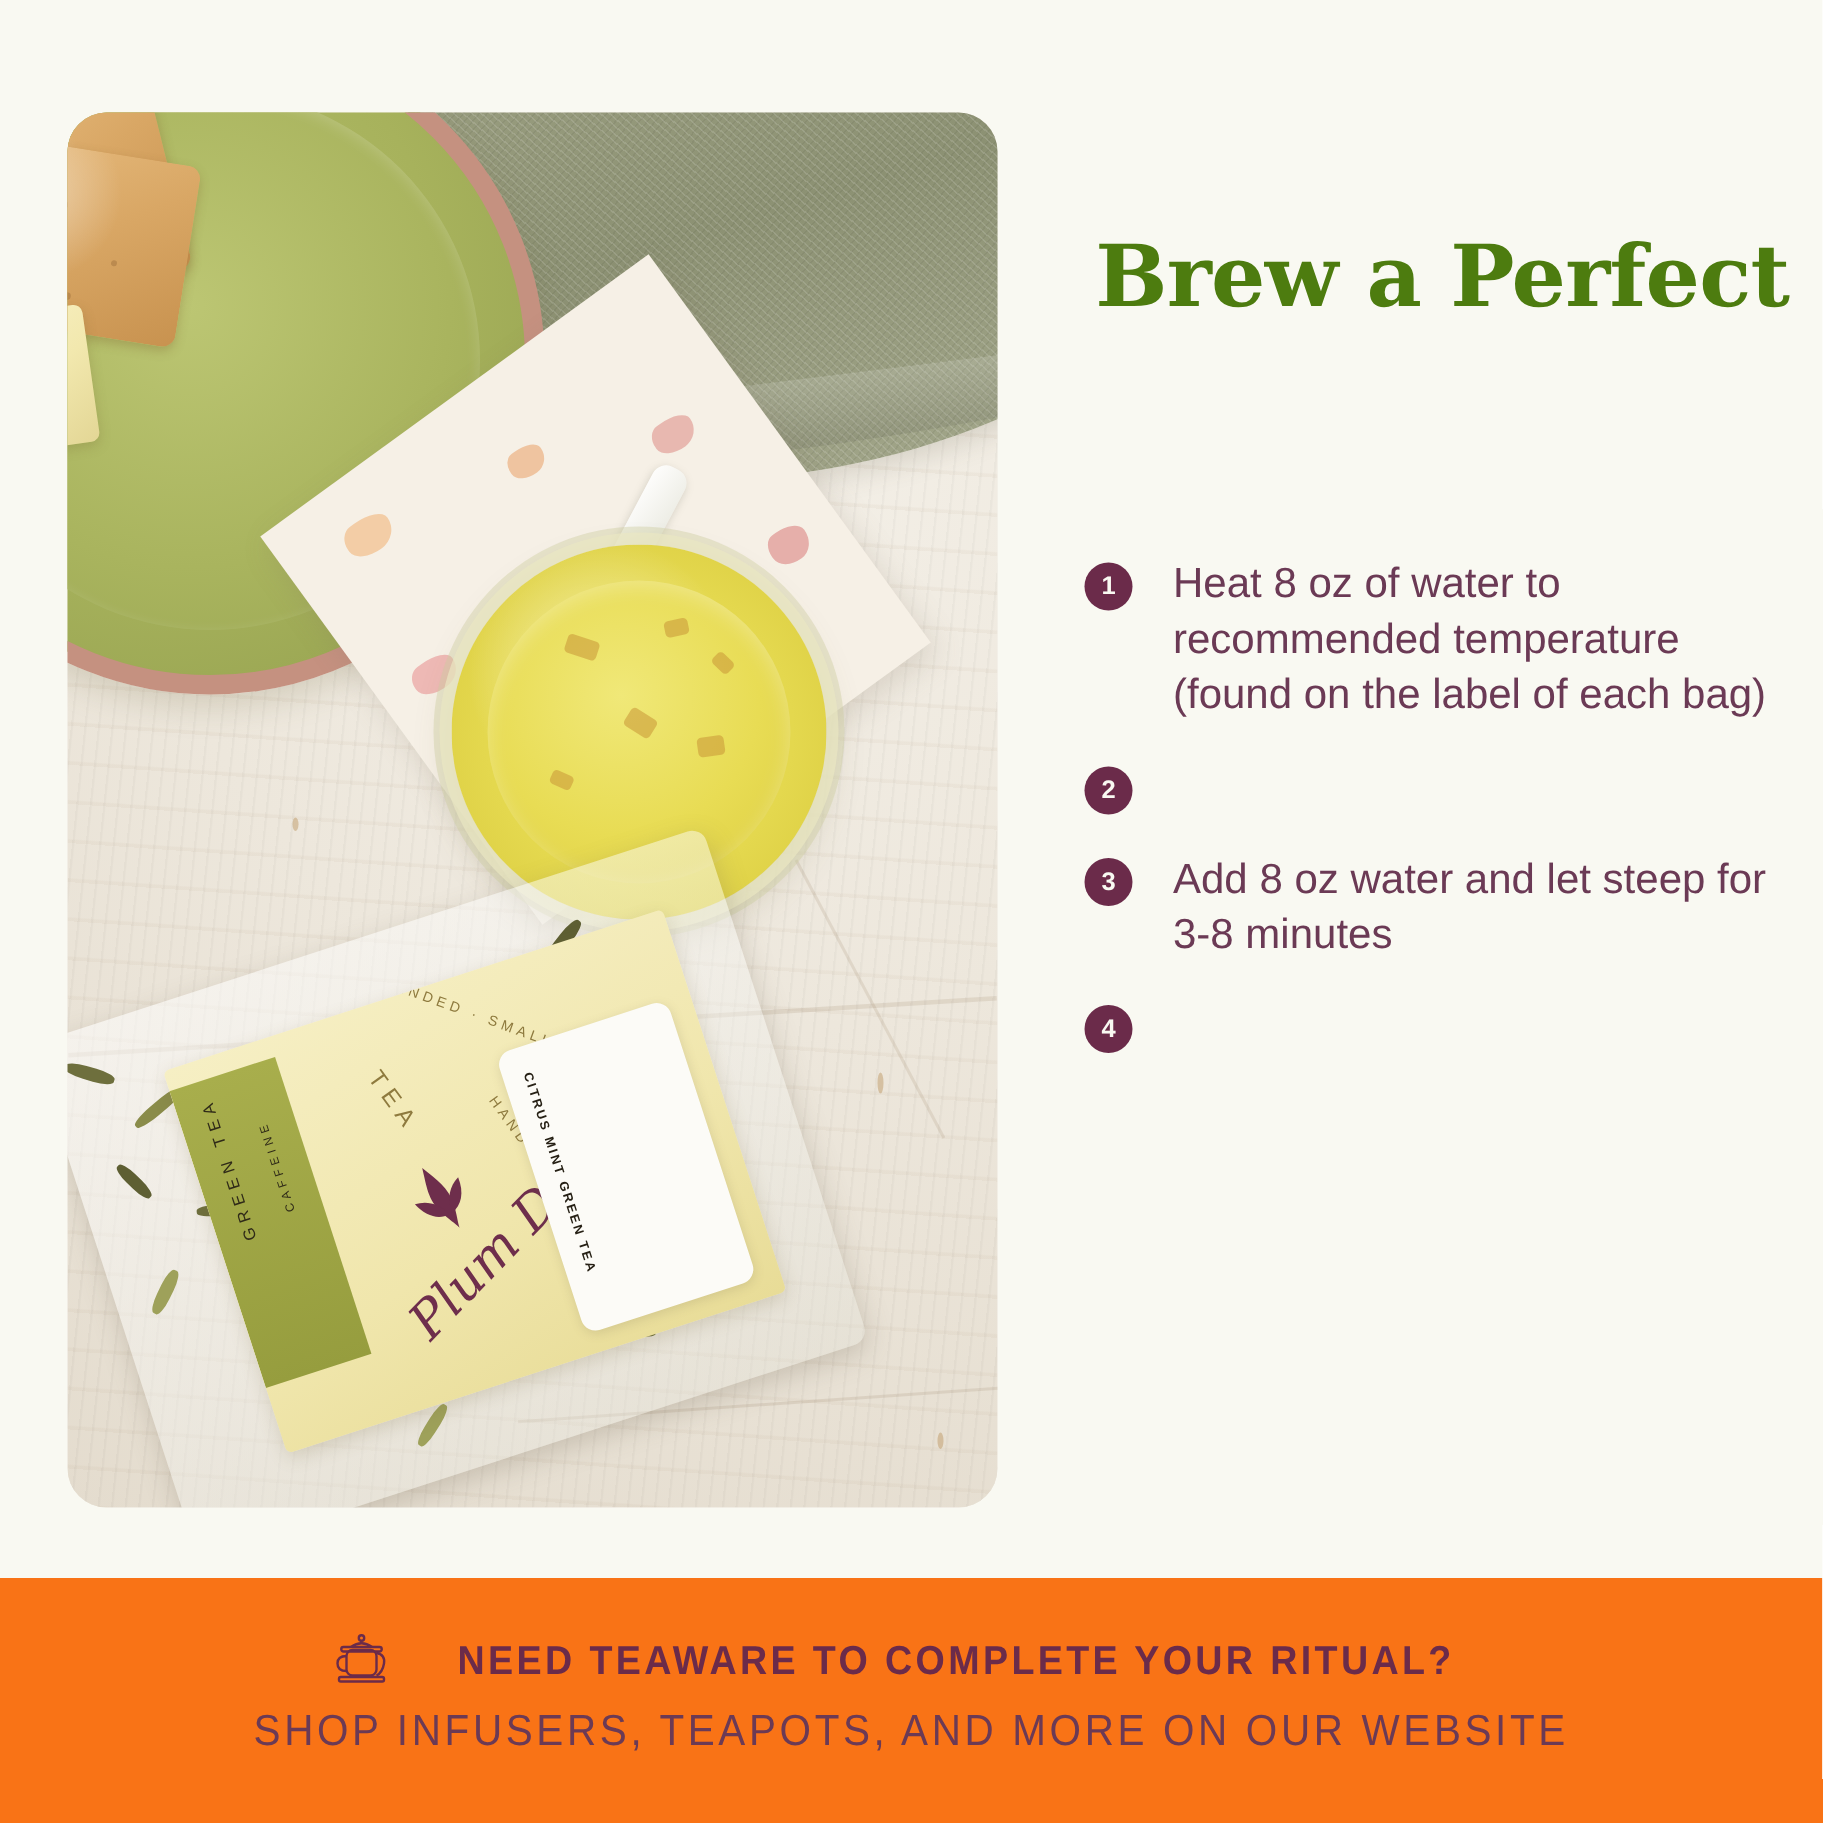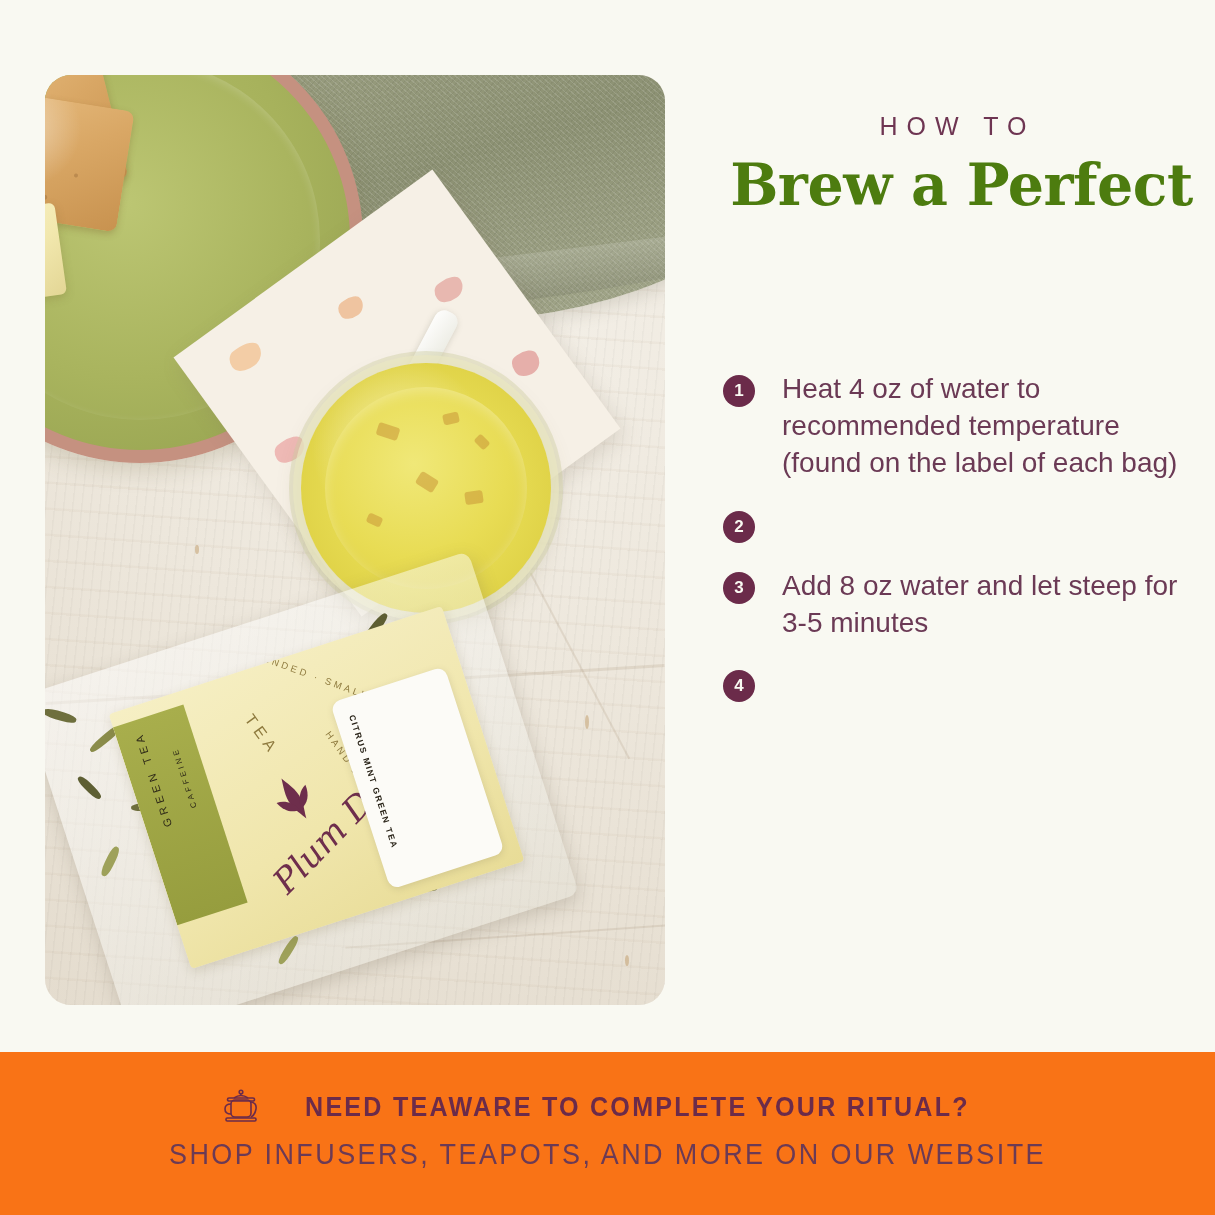--- a/index.html
+++ b/index.html
@@ -434,37 +434,36 @@
             <div class="sp-body" style="left:108px;top:40px;">Plum Deluxe Tea, Portland Oregon</div>
           </div>
         </div>
       </div>
 
     </div>
   </div>
 
   <div class="content">
 
-    <div class="eyebrow">HOW TO</div>
 
     <div class="headline">
       <div>Brew a Perfect</div>
     </div>
 
     <div class="steps">
       <div class="step">
         <div class="badge">1</div>
-        <div class="step-text">Heat 4 oz of water to recommended temperature (found on the label of each bag)</div>
+        <div class="step-text">Heat 8 oz of water to recommended temperature (found on the label of each bag)</div>
       </div>
       <div class="step">
         <div class="badge">2</div>
       </div>
       <div class="step">
         <div class="badge">3</div>
-        <div class="step-text">Add 8 oz water and let steep for 3-5 minutes</div>
+        <div class="step-text">Add 8 oz water and let steep for 3-8 minutes</div>
       </div>
       <div class="step">
         <div class="badge">4</div>
       </div>
     </div>
 
   </div>
 
   <div class="footer">
     <div class="footer-line1">

